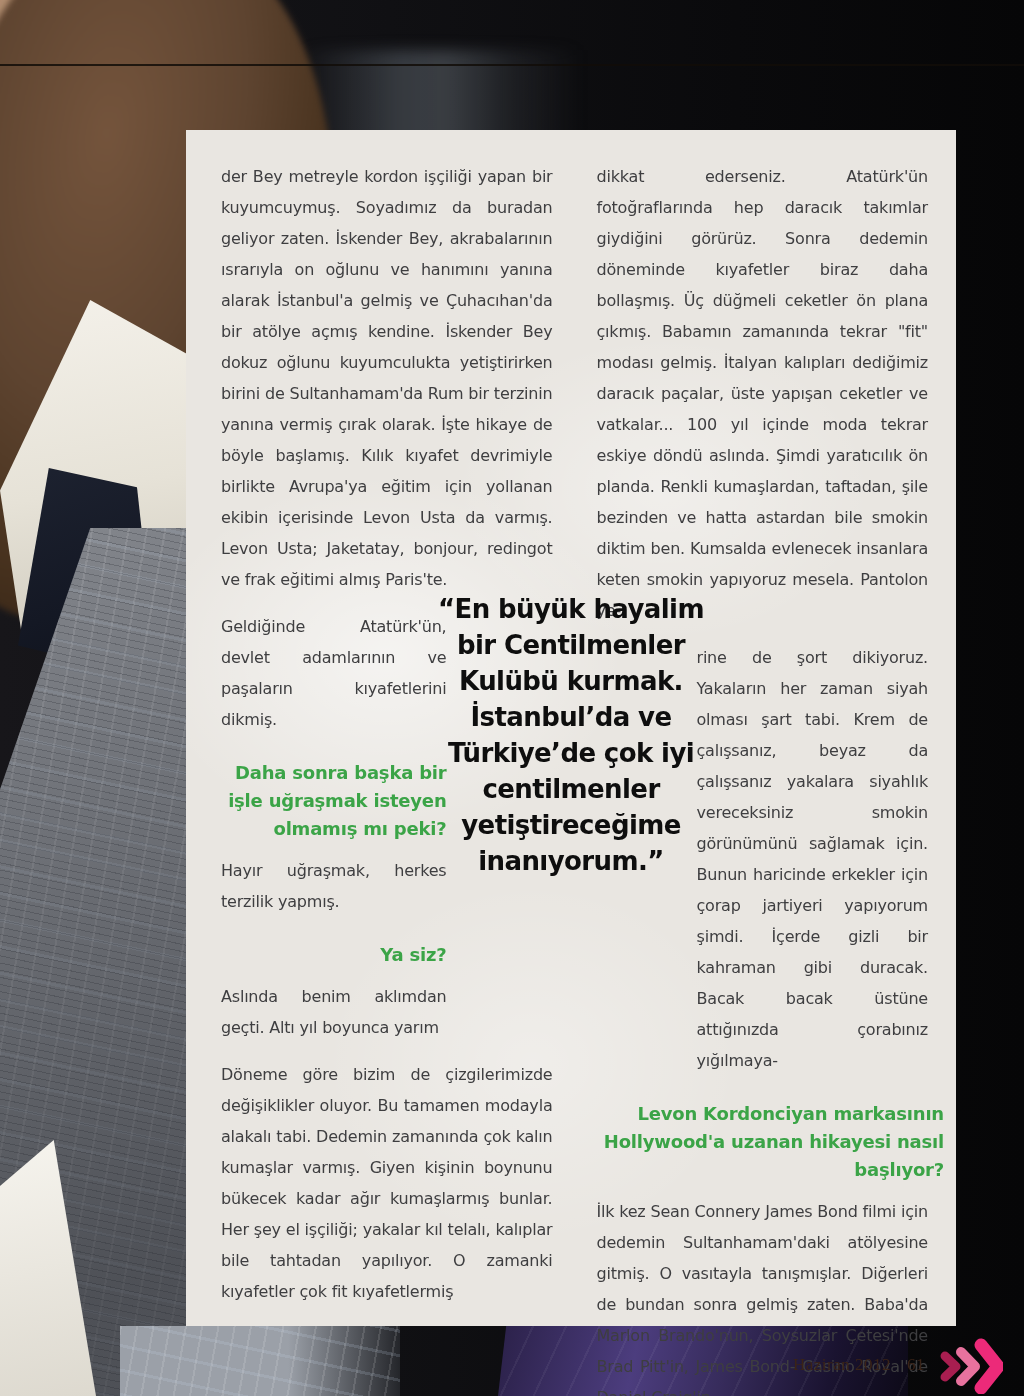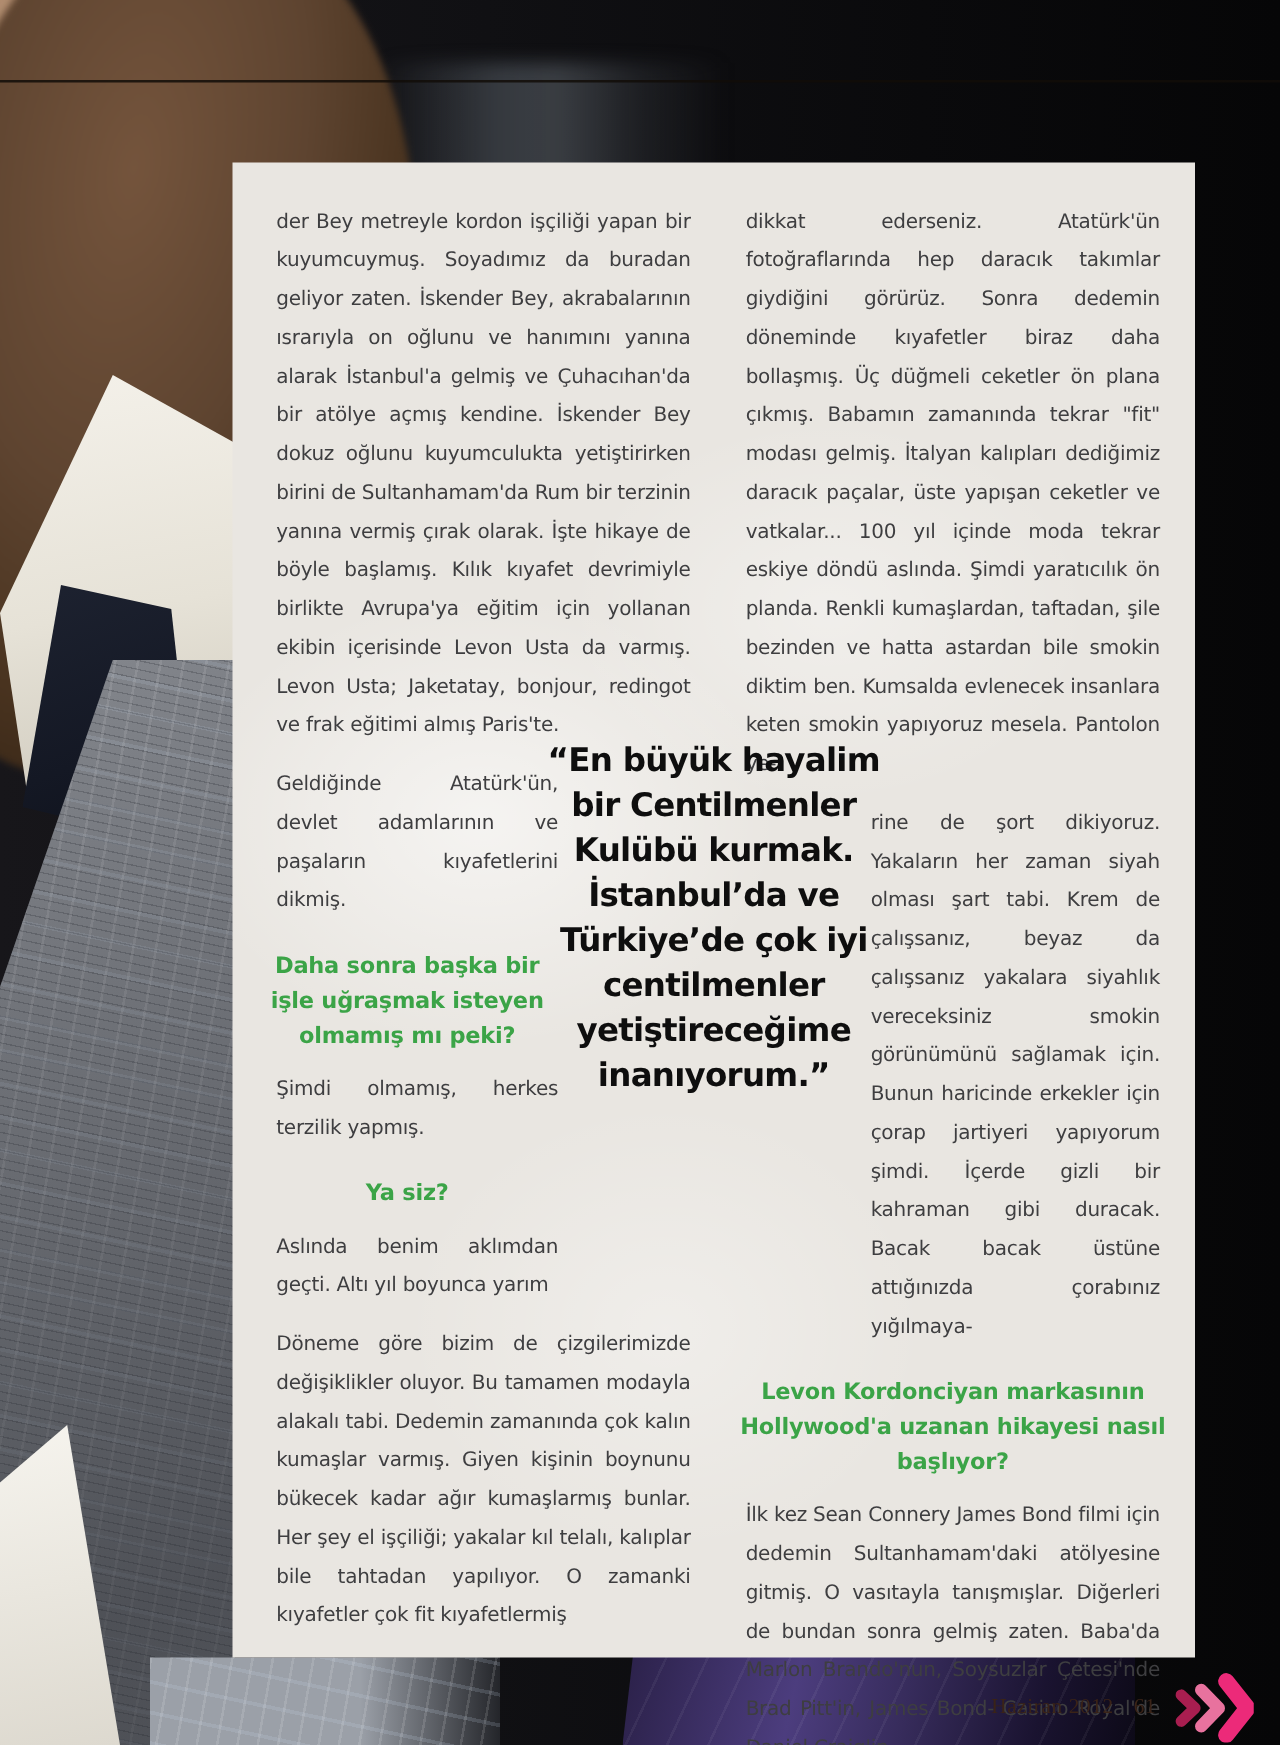--- a/index.html
+++ b/index.html
@@ -64,21 +64,21 @@
       radial-gradient(ellipse 300px 220px at 62% 30%,rgba(255,255,255,.35),rgba(255,255,255,0) 70%),
       radial-gradient(ellipse 300px 260px at 45% 78%,rgba(255,255,255,.30),rgba(255,255,255,0) 70%);
     padding:15px 12px 0 19px;
   }
   .cols{display:flex;gap:12px;}
   .col{flex:1;min-width:0;
     font-size:16px;line-height:31px;color:#3e3e40;text-align:justify;letter-spacing:-.2px;}
   .col p{margin:16px;}
   .col p + p.block{margin-top:0;}
   .q{font-weight:bold;color:#3ba447;font-size:18px;line-height:28px;
-     margin:24px 0 12px 0 !important;text-align:center;letter-spacing:-.2px;}
+     margin:24px 0 12px 0 !important;text-align:right;letter-spacing:-.2px;}
   .narrow-r{margin-right:122px !important;}
   .narrow-l{margin-left:116px !important;}
   .pull-quote{
     position:absolute;left:250px;top:437px;width:270px;z-index:6;
     font-size:26px;line-height:36px;font-weight:bold;color:#0e0e0e;
     text-align:center;letter-spacing:-.6px;margin-top:24px;
   }
   
   .footer{position:absolute;right:21px;top:1336px;z-index:6;display:flex;align-items:center;gap:12px;}
   .footer-text{font-family:"Liberation Serif","DejaVu Serif",serif;color:#3a2317;
@@ -108,21 +108,21 @@
   <div class="content-box">
 
     <div class="pull-quote">“En büyük hayalim bir Centilmenler Kulübü kurmak. İstanbul’da ve Türkiye’de çok iyi centilmenler yetiştireceğime inanıyorum.”</div>
 
     <div class="cols">
 
       <div class="col">
         <p class="block">der Bey metreyle kordon işçiliği yapan bir kuyumcuymuş. Soyadımız da buradan geliyor zaten. İskender Bey, akrabalarının ısrarıyla on oğlunu ve hanımını yanına alarak İstanbul'a gelmiş ve Çuhacıhan'da bir atölye açmış kendine. İskender Bey dokuz oğlunu kuyumculukta yetiştirirken birini de Sultanhamam'da Rum bir terzinin yanına vermiş çırak olarak. İşte hikaye de böyle başlamış. Kılık kıyafet devrimiyle birlikte Avrupa'ya eğitim için yollanan ekibin içerisinde Levon Usta da varmış. Levon Usta; Jaketatay, bonjour, redingot ve frak eğitimi almış Paris'te.</p>
         <p class="block narrow-r">Geldiğinde Atatürk'ün, devlet adamlarının ve paşaların kıyafetlerini dikmiş.</p>
         <p class="q narrow-r">Daha sonra başka bir işle uğraşmak isteyen olmamış mı peki?</p>
-        <p class="block narrow-r">Şimdi olmamış, herkes terzilik yapmış.</p>
+        <p class="block narrow-r">Hayır uğraşmak, herkes terzilik yapmış.</p>
         <p class="q narrow-r">Ya siz?</p>
         <p class="block narrow-r">Aslında benim aklımdan geçti. Altı yıl boyunca yarım</p>
         <p class="block">Döneme göre bizim de çizgilerimizde değişiklikler oluyor. Bu tamamen modayla alakalı tabi. Dedemin zamanında çok kalın kumaşlar varmış. Giyen kişinin boynunu bükecek kadar ağır kumaşlarmış bunlar. Her şey el işçiliği; yakalar kıl telalı, kalıplar bile tahtadan yapılıyor. O zamanki kıyafetler çok fit kıyafetlermiş</p>
       </div>
 
       <div class="col">
         <p class="block">dikkat ederseniz. Atatürk'ün fotoğraflarında hep daracık takımlar giydiğini görürüz. Sonra dedemin döneminde kıyafetler biraz daha bollaşmış. Üç düğmeli ceketler ön plana çıkmış. Babamın zamanında tekrar "fit" modası gelmiş. İtalyan kalıpları dediğimiz daracık paçalar, üste yapışan ceketler ve vatkalar... 100 yıl içinde moda tekrar eskiye döndü aslında. Şimdi yaratıcılık ön planda. Renkli kumaşlardan, taftadan, şile bezinden ve hatta astardan bile smokin diktim ben. Kumsalda evlenecek insanlara keten smokin yapıyoruz mesela. Pantolon ye-</p>
         <p class="block narrow-l">rine de şort dikiyoruz. Yakaların her zaman siyah olması şart tabi. Krem de çalışsanız, beyaz da çalışsanız yakalara siyahlık vereceksiniz smokin görünümünü sağlamak için. Bunun haricinde erkekler için çorap jartiyeri yapıyorum şimdi. İçerde gizli bir kahraman gibi duracak. Bacak bacak üstüne attığınızda çorabınız yığılmaya-</p>
         <p class="q">Levon Kordonciyan markasının Hollywood'a uzanan hikayesi nasıl başlıyor?</p>
         <p class="block">İlk kez Sean Connery James Bond filmi için dedemin Sultanhamam'daki atölyesine gitmiş. O vasıtayla tanışmışlar. Diğerleri de bundan sonra gelmiş zaten. Baba'da Marlon Brando'nun, Soysuzlar Çetesi'nde Brad Pitt'in, James Bond- Casino Royal'de Daniel Craig'in</p>

